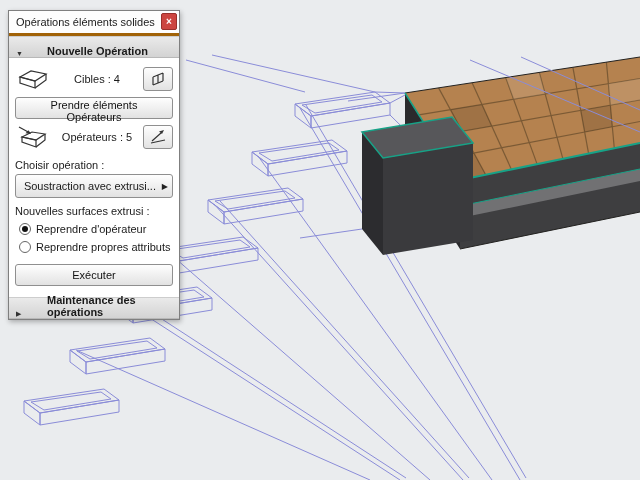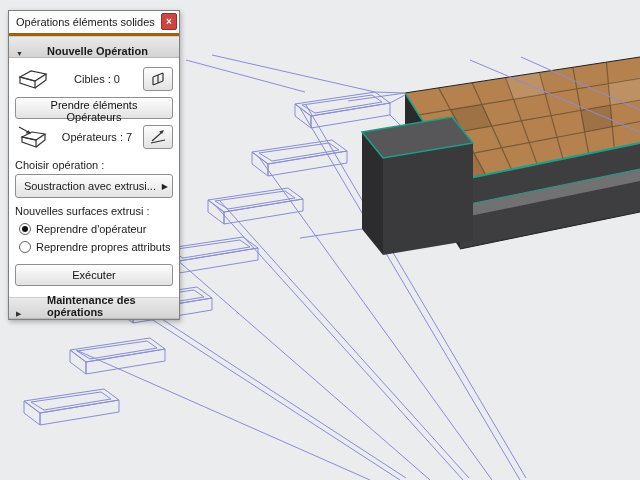--- a/index.html
+++ b/index.html
@@ -191,41 +191,41 @@
 
 
       <div class="row">
         <span class="row-icon">
           <svg width="30" height="24" viewBox="0 0 30 24">
             <path class="ic" fill="#f6f6f6" d="M2,10 L13,4 L28,7 L17,14 Z"></path>
             <path class="ic" d="M2,10 L2,16 L17,21 L17,14 Z"></path>
             <path class="ic" d="M28,7 L28,13 L17,21"></path>
           </svg>
         </span>
-        <span class="row-label">Cibles : 0</span>
+        <span class="row-label">Cibles : 4</span>
         <button class="row-btn">
           <svg width="18" height="16" viewBox="0 0 18 16">
             <path class="ic" d="M4,14 V6 M9,12 V4 M14,10 V2 M4,6 L14,2 M4,14 L14,10"></path>
           </svg>
         </button>
       </div>
 
       <button class="btn">Prendre éléments Opérateurs</button>
 
       <div class="row">
         <span class="row-icon">
           <svg width="30" height="24" viewBox="0 0 30 24">
             <path class="ic" fill="#f6f6f6" d="M4,12 L14,7 L27,9 L18,15 Z"></path>
             <path class="ic" d="M4,12 L4,17 L18,22 L18,15 Z"></path>
             <path class="ic" d="M27,9 L27,15 L18,22"></path>
             <path class="ic" d="M1,2 L12,8"></path>
             <path d="M13,9 L7.5,8.2 L10.5,5.2 Z" fill="#333"></path>
           </svg>
         </span>
-        <span class="row-label">Opérateurs : 7</span>
+        <span class="row-label">Opérateurs : 5</span>
         <button class="row-btn">
           <svg width="18" height="16" viewBox="0 0 18 16">
             <path class="ic" d="M3,12 L12,4 M2,14 L16,11"></path>
             <path d="M13,5 L15,1 L10,2.5 Z" fill="#333"></path>
           </svg>
         </button>
       </div>
 
       <div class="lbl">Choisir opération :</div>
 

